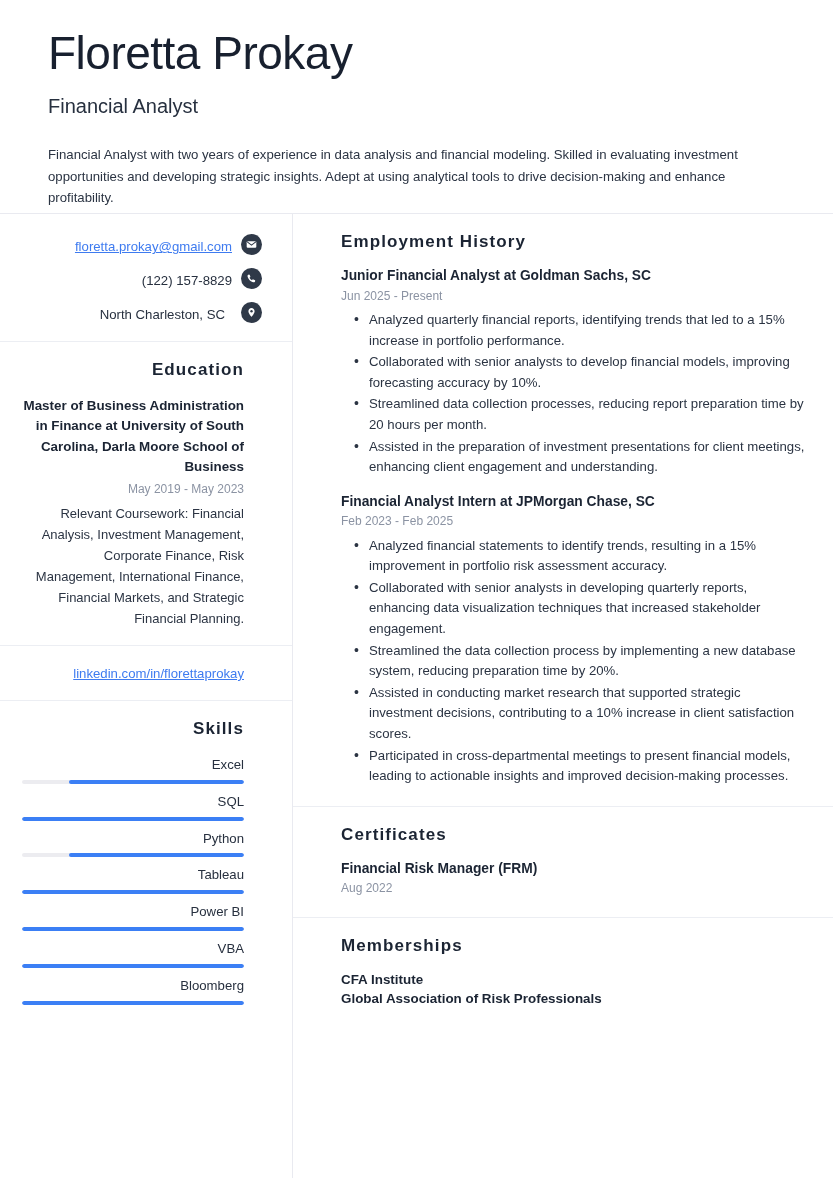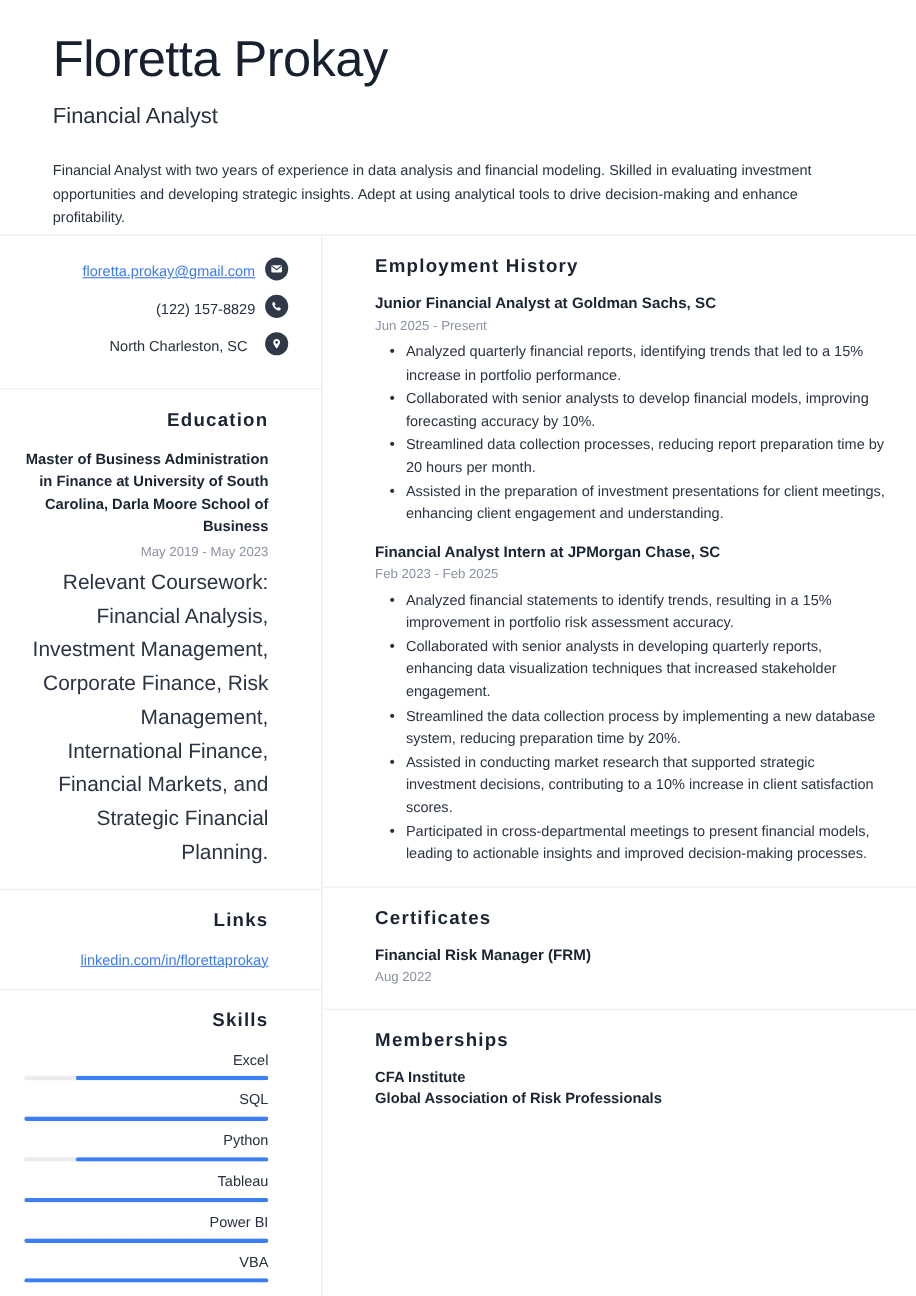--- a/index.html
+++ b/index.html
@@ -109,21 +109,21 @@
     padding: 20px 30px 16px 22px;
   }
 
   .contact-row {
     display: flex;
     align-items: flex-end;
     justify-content: flex-end;
     gap: 9px;
     margin-bottom: 13px;
   }
-  .contact-row:last-child { margin-bottom: 14px; gap: 16px; }
+  .contact-row:last-child { margin-bottom: 2px; gap: 16px; }
 
   .contact-text {
     font-size: 13.2px;
     color: #27303f;
     line-height: 1.2;
   }
 
   .contact-text.link {
     color: #3e7bf0;
     text-decoration: underline;
@@ -148,21 +148,21 @@
     color: #1b2433;
     line-height: 1.52;
   }
   .edu-date {
     font-size: 12px;
     color: #8b93a3;
     line-height: 1.7;
     margin-top: 1px;
   }
   .edu-desc {
-    font-size: 19px;
+    font-size: 13px;
     color: #2b3443;
     line-height: 1.62;
     margin-top: 4px;
   }
 
   
   .link-item {
     font-size: 13.2px;
     color: #3e7bf0;
     text-decoration: underline;
@@ -315,21 +315,20 @@
       <div class="lsection">
         <div class="lsection-title">Education</div>
         <div>
           <div class="edu-degree">Master of Business Administration in Finance at University of South Carolina, Darla Moore School of Business</div>
           <div class="edu-date">May 2019 - May 2023</div>
           <div class="edu-desc">Relevant Coursework: Financial Analysis, Investment Management, Corporate Finance, Risk Management, International Finance, Financial Markets, and Strategic Financial Planning.</div>
         </div>
       </div>
 
       <div class="lsection">
-        <div class="lsection-title">Links</div>
         <a class="link-item" href="#">linkedin.com/in/florettaprokay</a>
       </div>
 
       <div class="lsection no-rule">
         <div class="lsection-title">Skills</div>
         <div id="skills-list">
             <div class="skill">
               <div class="skill-name">Excel</div>
               <div class="skill-track">
                 <div class="skill-fill" style="width: 79%; background: rgb(59, 127, 245);"></div>

